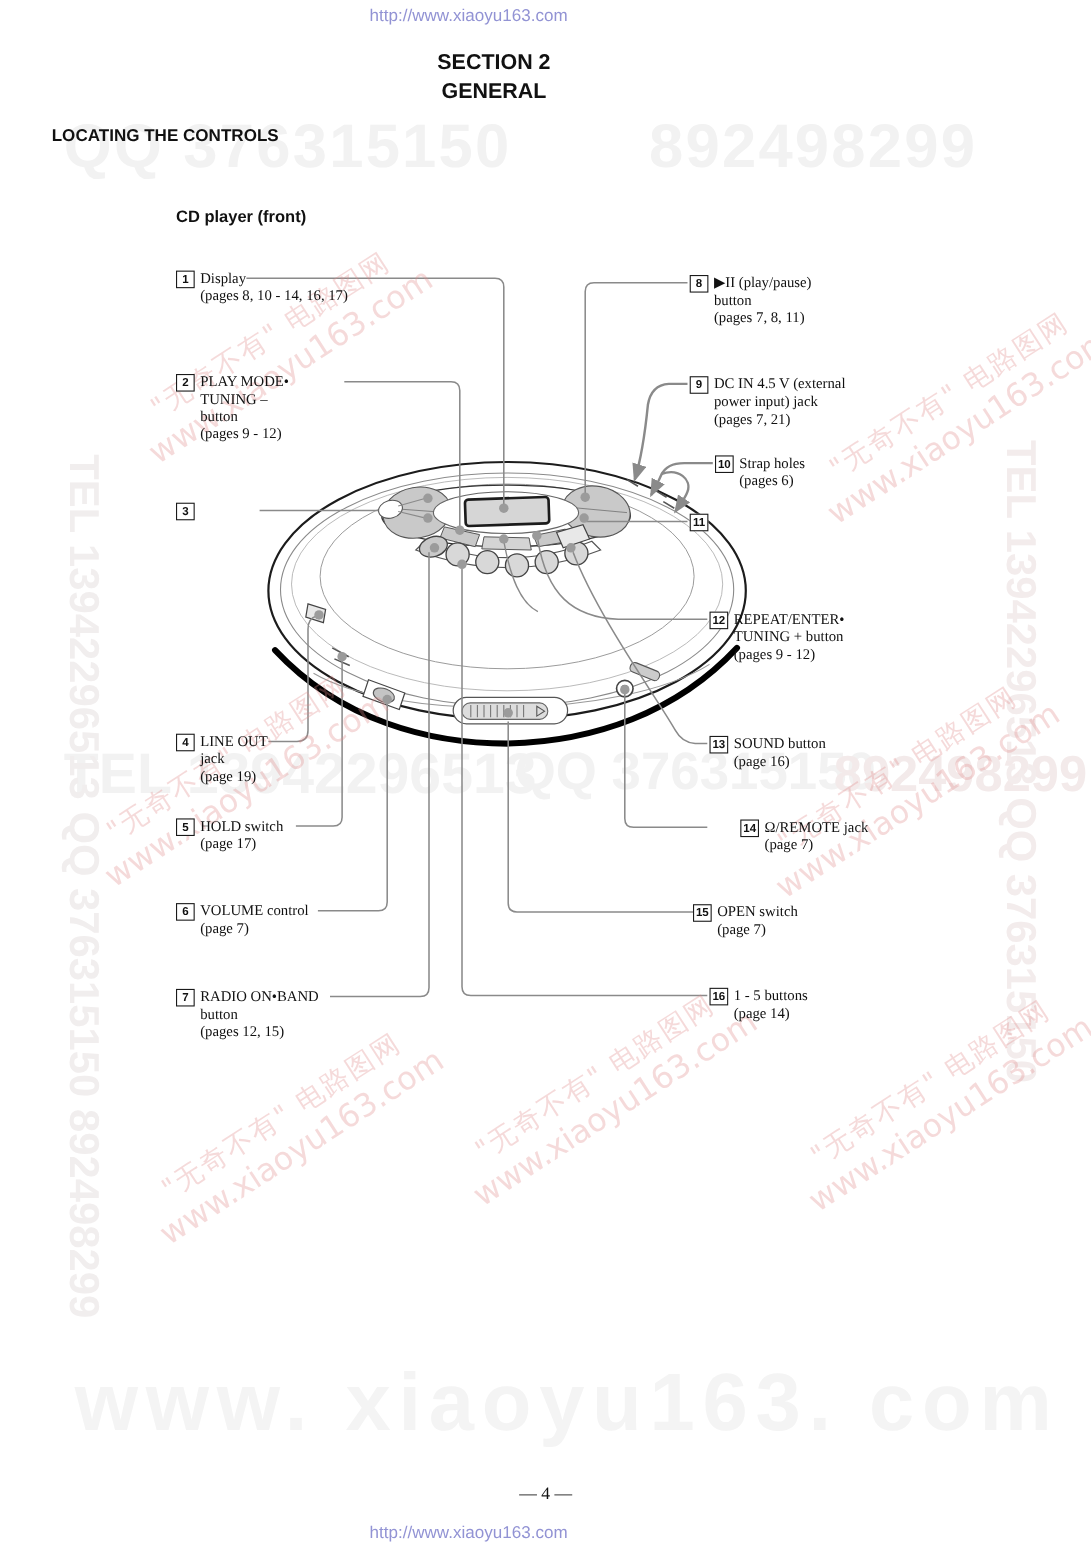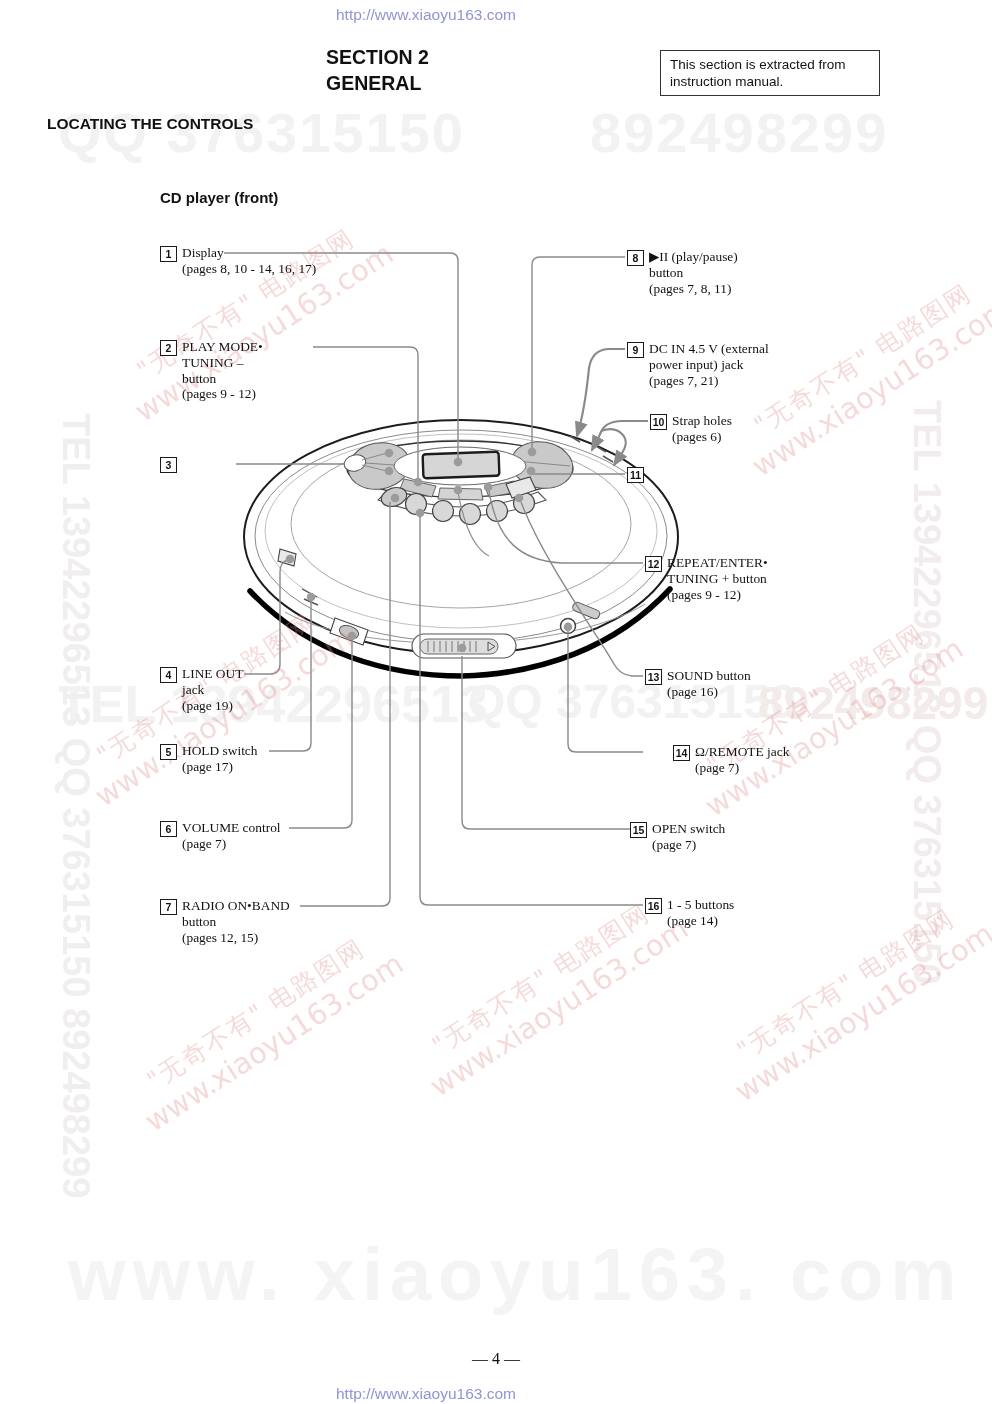--- a/index.html
+++ b/index.html
@@ -3,21 +3,21 @@
 <meta charset="utf-8">
 <style>
   html,body{margin:0;padding:0;background:#fff;}
   .page{position:relative;width:992px;height:1404px;background:#fff;overflow:hidden;
         font-family:"Liberation Serif",serif;color:#111;}
   
   .url{position:absolute;left:0;width:852px;text-align:center;
        font-family:"Liberation Sans",sans-serif;font-size:15.5px;color:#9293d4;z-index:4;}
   .url-top{top:6px;}
   .url-bottom{top:1385px;}
-  .section-title{position:absolute;left:326px;top:44px;width:270px;
+  .section-title{position:absolute;left:314px;top:44px;width:270px;text-align:center;
        font-family:"Liberation Sans",sans-serif;font-weight:bold;font-size:19.5px;line-height:26px;z-index:4;}
   .note-box{position:absolute;left:660px;top:50px;width:200px;border:1.6px solid #333;background:#fff;
        padding:5px 9px;font-family:"Liberation Sans",sans-serif;font-size:13.5px;line-height:17px;z-index:4;}
   .heading{position:absolute;left:47px;top:115px;font-family:"Liberation Sans",sans-serif;
        font-weight:bold;font-size:15.5px;z-index:4;}
   .subheading{position:absolute;left:160px;top:189px;font-family:"Liberation Sans",sans-serif;
        font-weight:bold;font-size:15px;z-index:4;}
   .page-number{position:absolute;left:0;top:1350px;width:992px;text-align:center;font-size:16px;z-index:4;}
   
   .callout{position:absolute;font-size:13.4px;line-height:15.8px;z-index:4;}
@@ -147,24 +147,20 @@
       <circle cx="568" cy="627" r="4.3"></circle>
         <circle cx="290" cy="559" r="4.3"></circle>
     </g>
   </svg>
 
   <div class="url url-top">http://www.xiaoyu163.com</div>
   <div class="section-title">
     <div>SECTION 2</div>
     <div>GENERAL</div>
   </div>
-  <div class="note-box">
-    <div>This section is extracted from</div>
-    <div>instruction manual.</div>
-  </div>
   <div class="heading">LOCATING THE CONTROLS</div>
   <div class="subheading">CD player (front)</div>
 
   <div class="callout" style="left:160px;top:245px">
     <span class="numbox">1</span>
     <div class="clines">
         <div>Display</div>
         <div>(pages 8, 10 - 14, 16, 17)</div>
       </div>
   </div>

